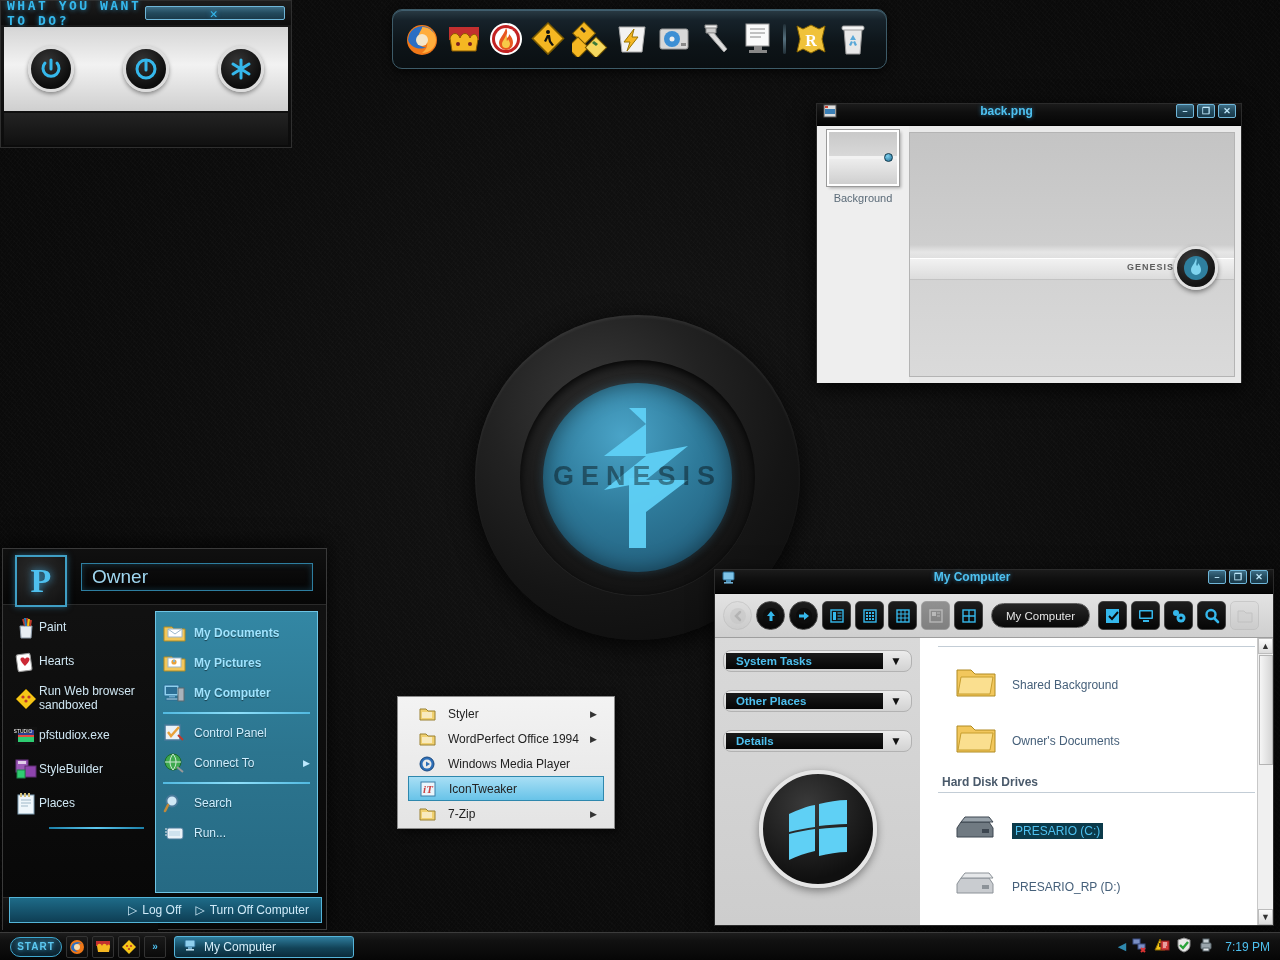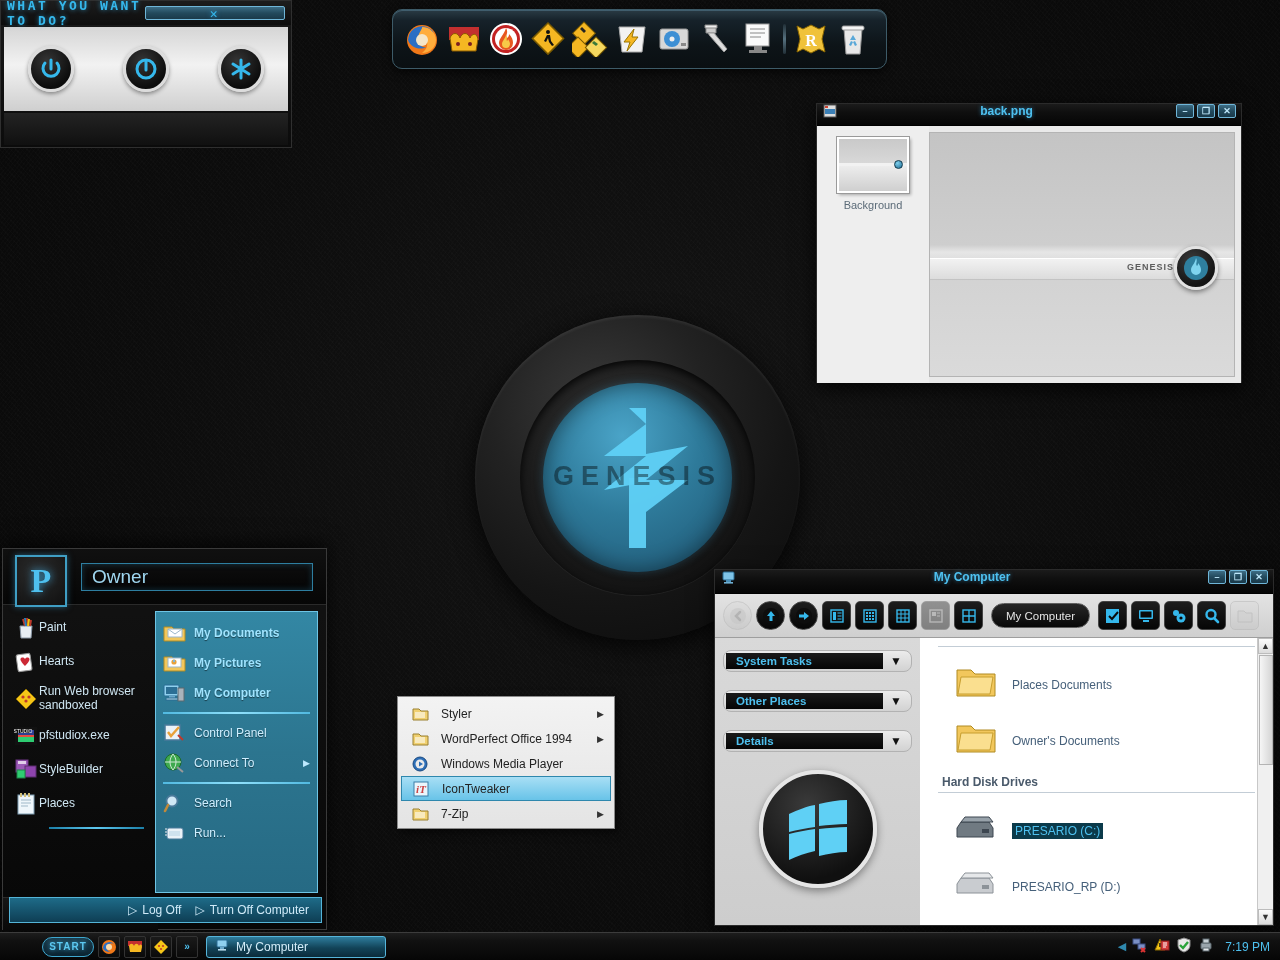--- a/index.html
+++ b/index.html
@@ -67,21 +67,21 @@
   .wbtns{ display:flex; gap:3px; padding-right:5px;}
   .wbtn{
     width:18px; height:14px; border-radius:2px;
     background:linear-gradient(180deg,#3d6d85 0%,#234a5d 50%,#1a3949 100%);
     border:1px solid #6fb6d8; display:flex; align-items:center; justify-content:center;
     color:#bfe8fb; font-size:9px; line-height:1; font-weight:bold;
   }
   
   #imgwin{ left:816px; top:103px; width:426px; height:280px; }
   #imgwin .body{ display:flex; height:257px; background:#e9e9e9; }
-  #imgwin .left{ width:112px; background:#eeeeee; padding:11px 6px; text-align:center; }
+  #imgwin .left{ width:92px; background:#eeeeee; padding:4px 6px; text-align:center; }
   #imgwin .thumb{
     width:72px; height:56px; margin:0 auto; background:linear-gradient(180deg,#c9c9c9 0%,#d8d8d8 46%,#eee 50%,#cfcfcf 100%);
     border:2px solid #fff; outline:1px solid #9a9a9a; box-shadow:2px 2px 3px rgba(0,0,0,.3); position:relative;
   }
   #imgwin .thumb .hl{ position:absolute; left:0; top:24px; width:100%; height:3px; background:#f2f2f2; }
   #imgwin .thumb .dot{ position:absolute; right:4px; top:21px; width:9px; height:9px; border-radius:50%;
         background:radial-gradient(circle at 35% 30%,#7fd0ee,#1f6c92); border:1px solid #103a4e;}
   #imgwin .thumbcap{ font-size:11px; color:#5b6b78; margin-top:6px;}
   #imgwin .canvas{ flex:1; margin:6px 6px 6px 0; position:relative;
         background:linear-gradient(180deg,#c4c4c4 0%,#cecece 46%,#e6e6e6 49%,#dcdcdc 53%,#d2d2d2 56%,#dadada 100%);
@@ -146,21 +146,21 @@
      width:155px; position:relative;}
   #allprog .lbl{ font-size:12.5px; font-weight:bold; color:#3fb6e4;}
   #smfoot{ position:absolute; left:6px; bottom:6px; width:313px; height:26px;
      background:linear-gradient(180deg,#1e6b88,#0e3e54);
      border:1px solid #54b4d8; display:flex; align-items:center; justify-content:flex-end;
      gap:14px; padding-right:12px;}
   #smfoot .fitem{ display:flex; align-items:center; gap:5px; font-size:12px; color:#cfeaf8;}
   
   #submenu{ position:absolute; left:397px; top:696px; width:218px; height:133px;
      background:linear-gradient(180deg,#f3f3f3,#e4e4e4); border:1px solid #8a8a8a;
-     box-shadow:3px 3px 8px rgba(0,0,0,.6); padding:4px 3px;}
+     box-shadow:3px 3px 8px rgba(0,0,0,.6); padding:4px 10px;}
   .sub-item{ height:25px; display:flex; align-items:center; gap:8px; padding:0 6px; position:relative;}
   .sub-item .lbl{ font-size:12px; color:#222;}
   .sub-item.sel{ background:linear-gradient(180deg,#a8dff5,#68c3e8); border:1px solid #2e87ad;}
   .sub-item .arrow{ position:absolute; right:7px; font-size:9px; color:#333;}
   
   #mycomp{ left:714px; top:569px; width:560px; height:357px; }
   #mycomp .titlebar{ height:24px; }
   #mycomp .titlebar .ico{ padding-left:6px; display:flex; align-items:center;}
   #mc-toolbar{ height:44px; display:flex; align-items:center; gap:4px; padding:0 8px;
      background:linear-gradient(180deg,#e3e3e3,#cfcfcf); border-bottom:1px solid #9e9e9e;}
@@ -193,21 +193,21 @@
   #mc-scroll{ position:absolute; right:0; top:0; width:16px; height:100%;
      background:#f0f0f0; border-left:1px solid #c8c8c8; }
   #mc-scroll .arr{ height:16px; display:flex; align-items:center; justify-content:center;
      background:linear-gradient(180deg,#fbfbfb,#dcdcdc); border:1px solid #bcbcbc; font-size:9px; color:#333;}
   #mc-scroll .arr.bot{ position:absolute; bottom:0; left:0; right:0;}
   #mc-scroll .thumbbar{ position:absolute; top:17px; left:1px; width:14px; height:110px;
      background:linear-gradient(90deg,#f6f6f6,#d5d5d5); border:1px solid #b4b4b4;}
   
   #taskbar{ position:absolute; left:0; bottom:0; width:1280px; height:28px;
      background:linear-gradient(180deg,#1d1d1d 0%,#111 28%,#060606 100%);
-     border-top:1px solid #3c3c3c; display:flex; align-items:center;padding-left:32px; }
+     border-top:1px solid #3c3c3c; display:flex; align-items:center; }
   #startbtn{ width:52px; height:20px; margin-left:10px; border-radius:10px;
      background:linear-gradient(180deg,#1b3d4d,#0b2330); border:1px solid #3fa8d0;
      display:flex; align-items:center; justify-content:center;
      font-size:10px; font-weight:bold; letter-spacing:1px; color:#5cc8f0;
      text-shadow:0 0 4px rgba(70,190,240,.8);}
   .ql{ width:22px; height:22px; margin-left:4px; border:1px solid #333; border-radius:2px;
      background:linear-gradient(180deg,#1a1a1a,#0a0a0a); display:flex; align-items:center; justify-content:center;}
   .ql.chev{ color:#4ec0ef; font-size:10px; font-weight:bold;}
   #tb-task{ width:180px; height:22px; margin-left:8px; border-radius:3px;
      background:linear-gradient(180deg,#2e7c9c,#124358 55%,#0b2b3a);
@@ -584,21 +584,21 @@
 
       <div id="mc-main">
         <div class="grp-line"></div>
         <div class="file-row">
           <span>
             <svg width="40" height="34" viewBox="0 0 40 34">
                 <path d="M1 4h14l4 4h20v22H1z" fill="#f2c75c" stroke="#b08b22"></path>
                 <path d="M5 11h32l-3 17H2z" fill="#fadf8f" stroke="#c79e2f"></path>
               </svg>
           </span>
-          <span class="nm">Places Documents</span>
+          <span class="nm">Shared Background</span>
         </div>
         <div class="file-row">
           <span>
             <svg width="40" height="34" viewBox="0 0 40 34">
                 <path d="M1 4h14l4 4h20v22H1z" fill="#f2c75c" stroke="#b08b22"></path>
                 <path d="M5 11h32l-3 17H2z" fill="#fadf8f" stroke="#c79e2f"></path>
               </svg>
           </span>
           <span class="nm">Owner's Documents</span>
         </div>

